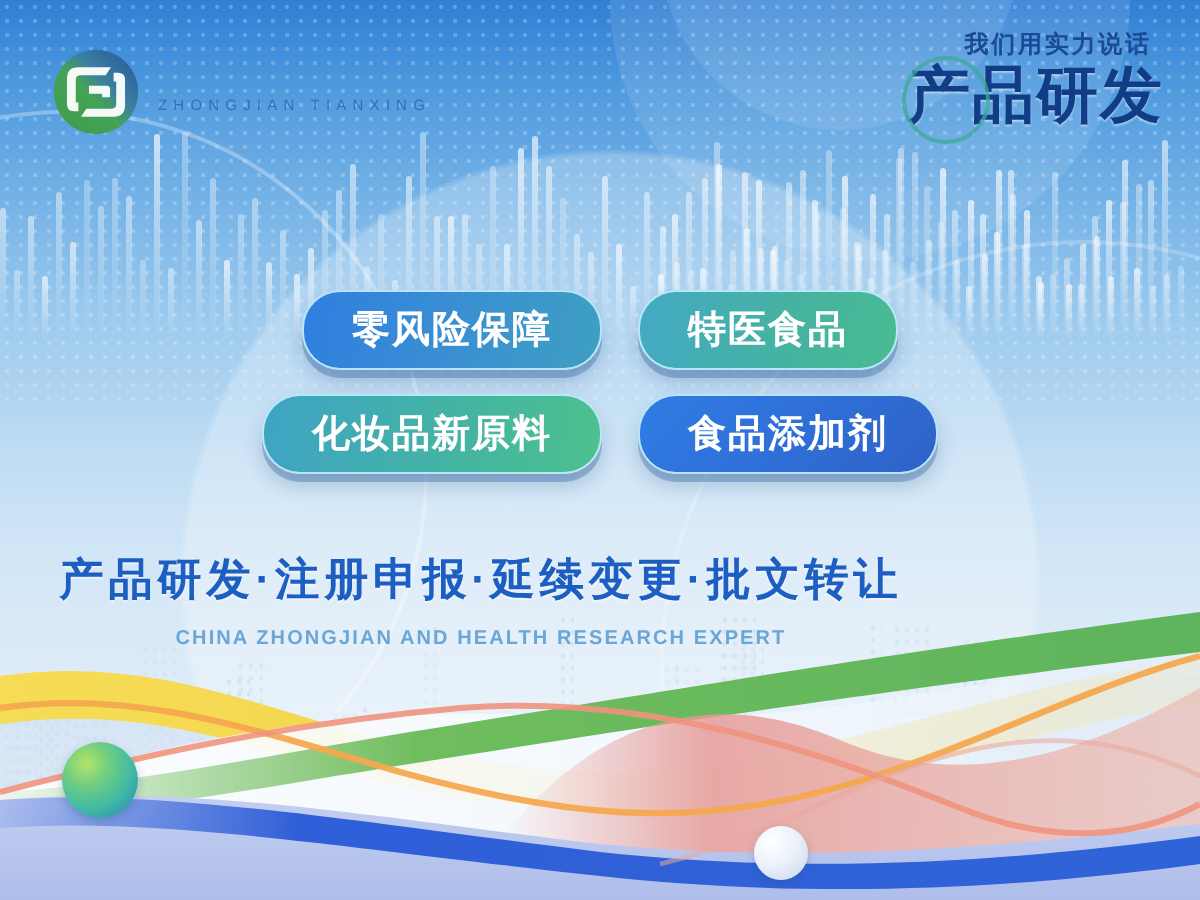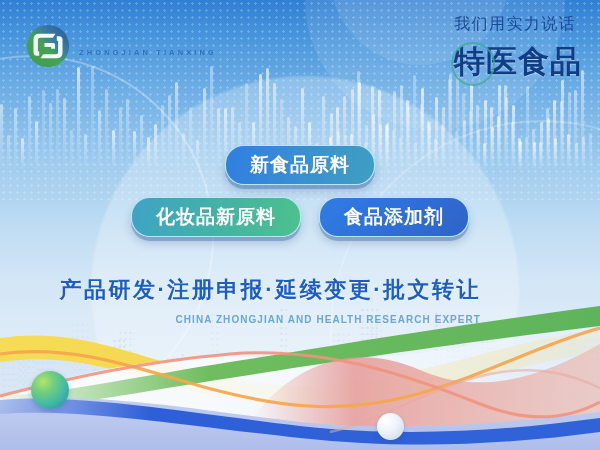--- a/index.html
+++ b/index.html
@@ -58,27 +58,27 @@
 
   
   .logo-block{position:absolute;left:26px;top:24px;display:flex;align-items:center;gap:9px;}
   .logo-mark{width:44px;height:44px;flex:0 0 44px;}
   .logo-text{display:flex;flex-direction:column;justify-content:center;}
   .logo-cn{
     font-size:23px;font-weight:bold;color:#14438f;letter-spacing:1px;line-height:1.05;
     text-shadow:0 1px 0 rgba(255,255,255,.25);
   }
   .logo-en{
-    font-size:7.5px;color:#2f6fc0;letter-spacing:3.1px;margin-top:12px;font-weight:bold;
+    font-size:7.5px;color:#2f6fc0;letter-spacing:3.1px;margin-top:12px;font-weight:normal;
   }
 
   .slogan-block{position:absolute;right:18px;top:14px;text-align:right;}
   .slogan-small{
-    font-size:16px;color:#1b4a96;letter-spacing:1.4px;margin-right:6px;
-    margin-bottom:11px;font-weight:normal;
+    font-size:12px;color:#1b4a96;letter-spacing:1.4px;margin-right:6px;
+    margin-bottom:1px;font-weight:bold;
   }
   .slogan-big{
     position:relative;font-size:31px;font-weight:bold;color:#103d86;
     letter-spacing:1px;line-height:1;
     text-shadow:0 1px 1px rgba(255,255,255,.45);
     font-family:"Liberation Serif","DejaVu Serif",serif;
   }
   .slogan-ring{
     position:absolute;left:-3px;top:-4px;width:40px;height:40px;border-radius:50%;
     border:2px solid rgba(60,170,150,.75);
@@ -97,21 +97,21 @@
     box-shadow:0 4px 0 rgba(30,80,150,.30), 0 6px 10px rgba(20,60,120,.22);
     white-space:nowrap;
   }
   .pill.c-blue   {background:linear-gradient(135deg,#2f7de4 0%,#2f6fd8 50%,#2f63c8 100%);}
   .pill.c-bluetl {background:linear-gradient(100deg,#2f7fe0 0%,#3a8fd2 50%,#3e9fc2 100%);}
   .pill.c-teal   {background:linear-gradient(100deg,#44a9c4 0%,#45b39f 60%,#49bb93 100%);}
   .pill.c-tealg  {background:linear-gradient(100deg,#3fa3c6 0%,#44b3a3 55%,#4dc18e 100%);}
 
   
   .tagline{
-    position:absolute;left:0;top:275px;width:481px;text-align:right;
+    position:absolute;left:0;top:275px;width:481px;text-align:center;
   }
   .tagline-cn{
     font-size:22px;font-weight:bold;color:#1c5ec2;letter-spacing:2.5px;
     text-shadow:0 1px 1px rgba(255,255,255,.55);
   }
   .tagline-en{
     margin-top:9px;
     font-size:10px;color:#6aa6d6;letter-spacing:1.05px;font-weight:bold;
   }
 
@@ -337,28 +337,31 @@
     </svg>
     <div class="logo-text">
       <div class="logo-en">ZHONGJIAN TIANXING</div>
     </div>
   </div>
 
   <div class="slogan-block">
     <div class="slogan-small">我们用实力说话</div>
     <div class="slogan-big">
       <span class="slogan-ring"></span>
-      <span>特医食品</span>
+      <span>产品研发</span>
     </div>
   </div>
 
   <div class="pill-rows" id="pill-rows">
       <div class="pill-row">
         <div class="pill c-bluetl">
-          <span>新食品原料</span>
+          <span>零风险保障</span>
+        </div>
+        <div class="pill c-teal">
+          <span>特医食品</span>
         </div>
       </div>
       <div class="pill-row">
         <div class="pill c-tealg">
           <span>化妆品新原料</span>
         </div>
         <div class="pill c-blue">
           <span>食品添加剂</span>
         </div>
       </div>

